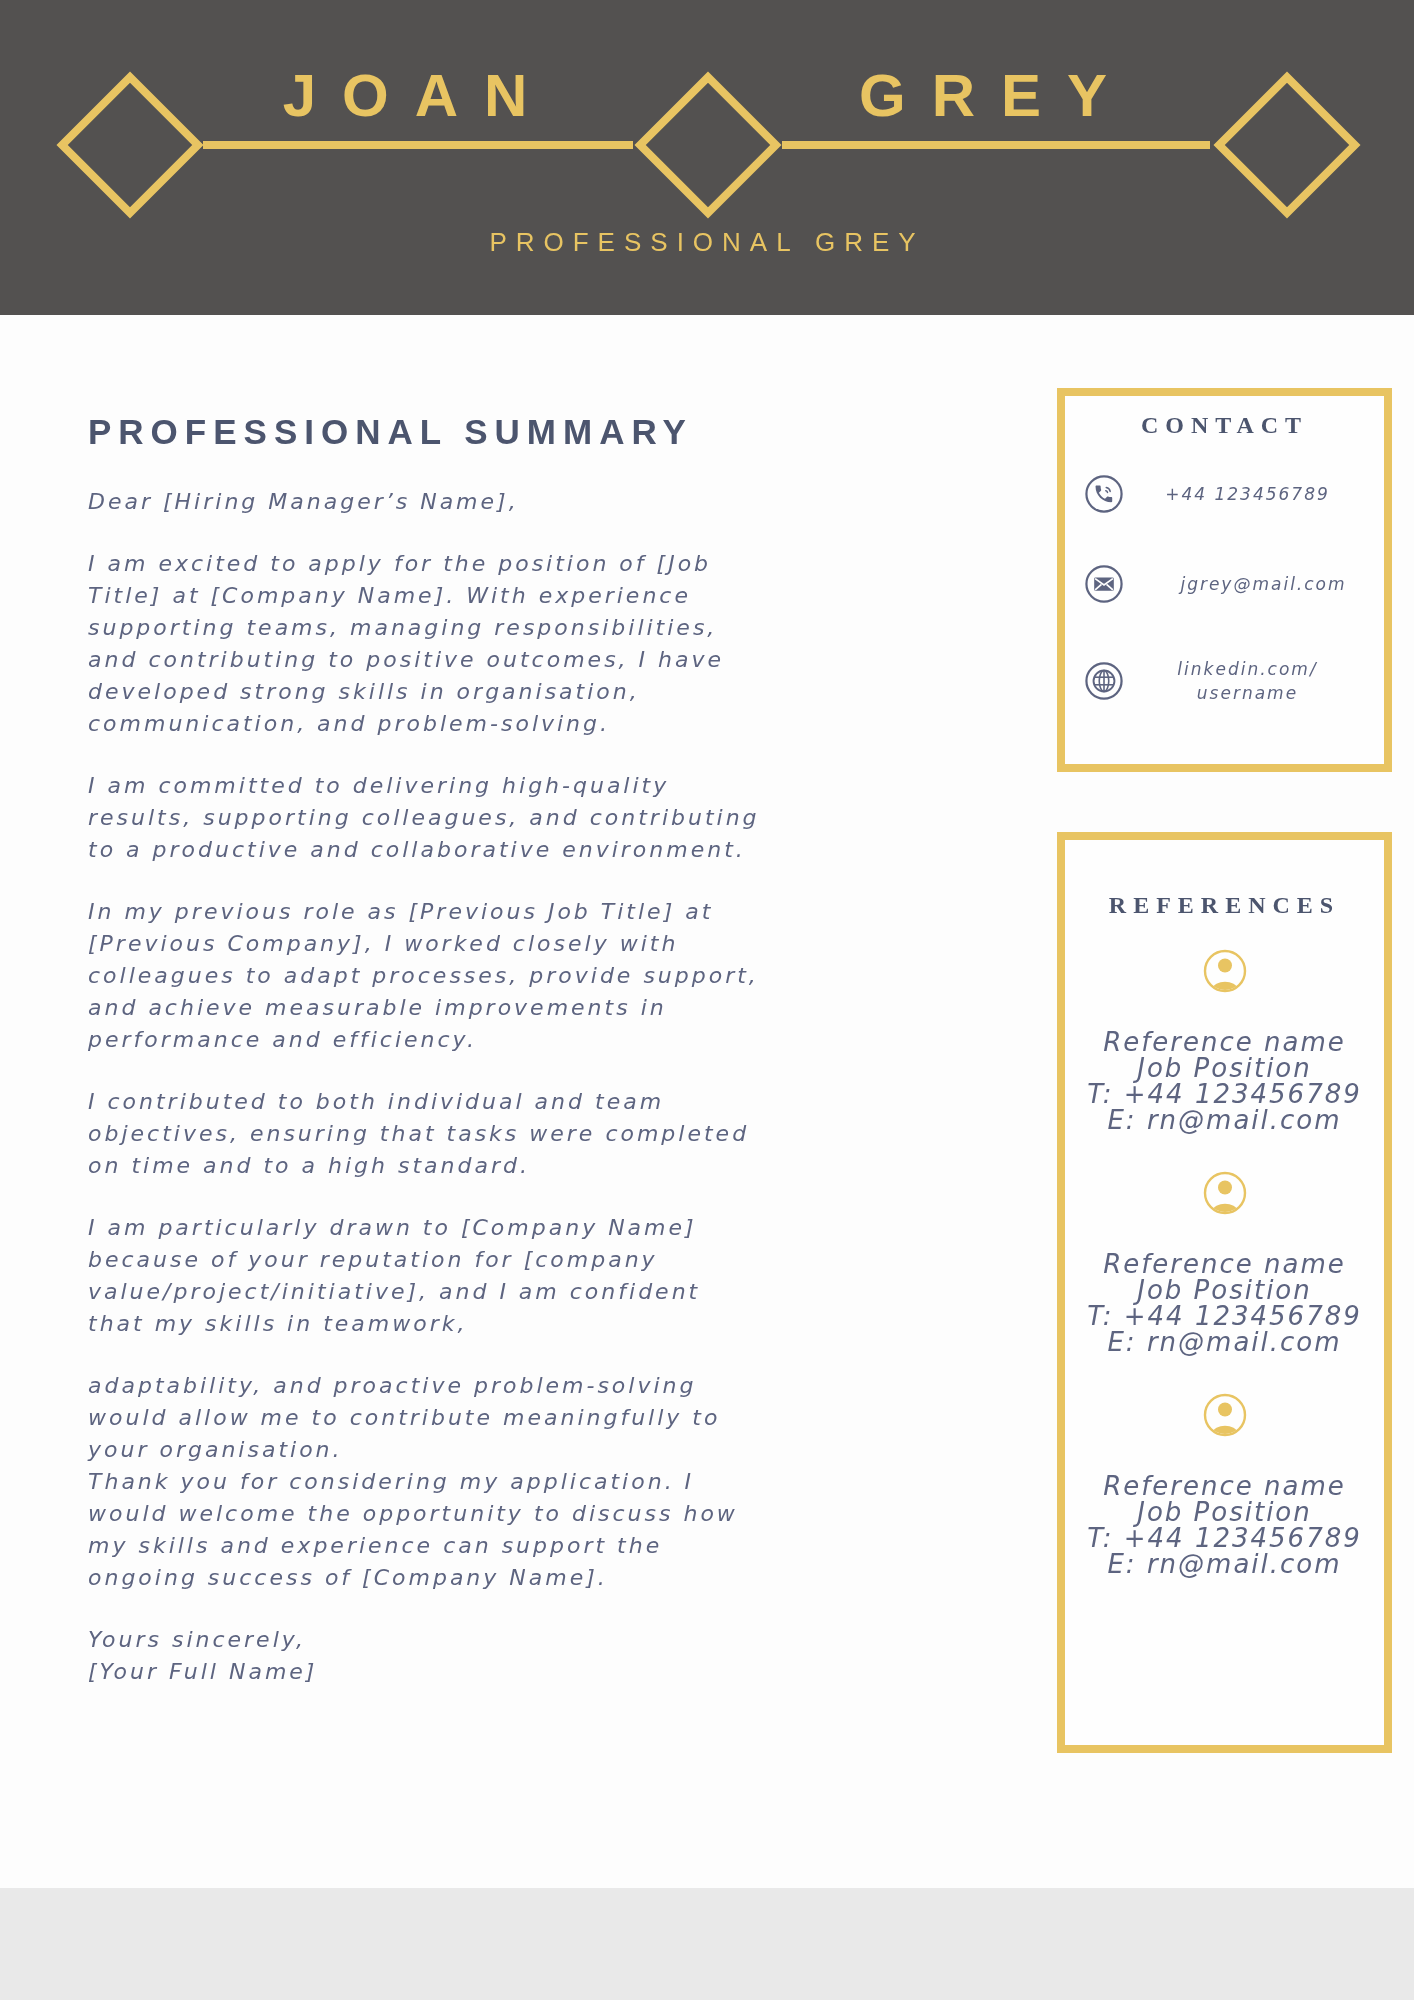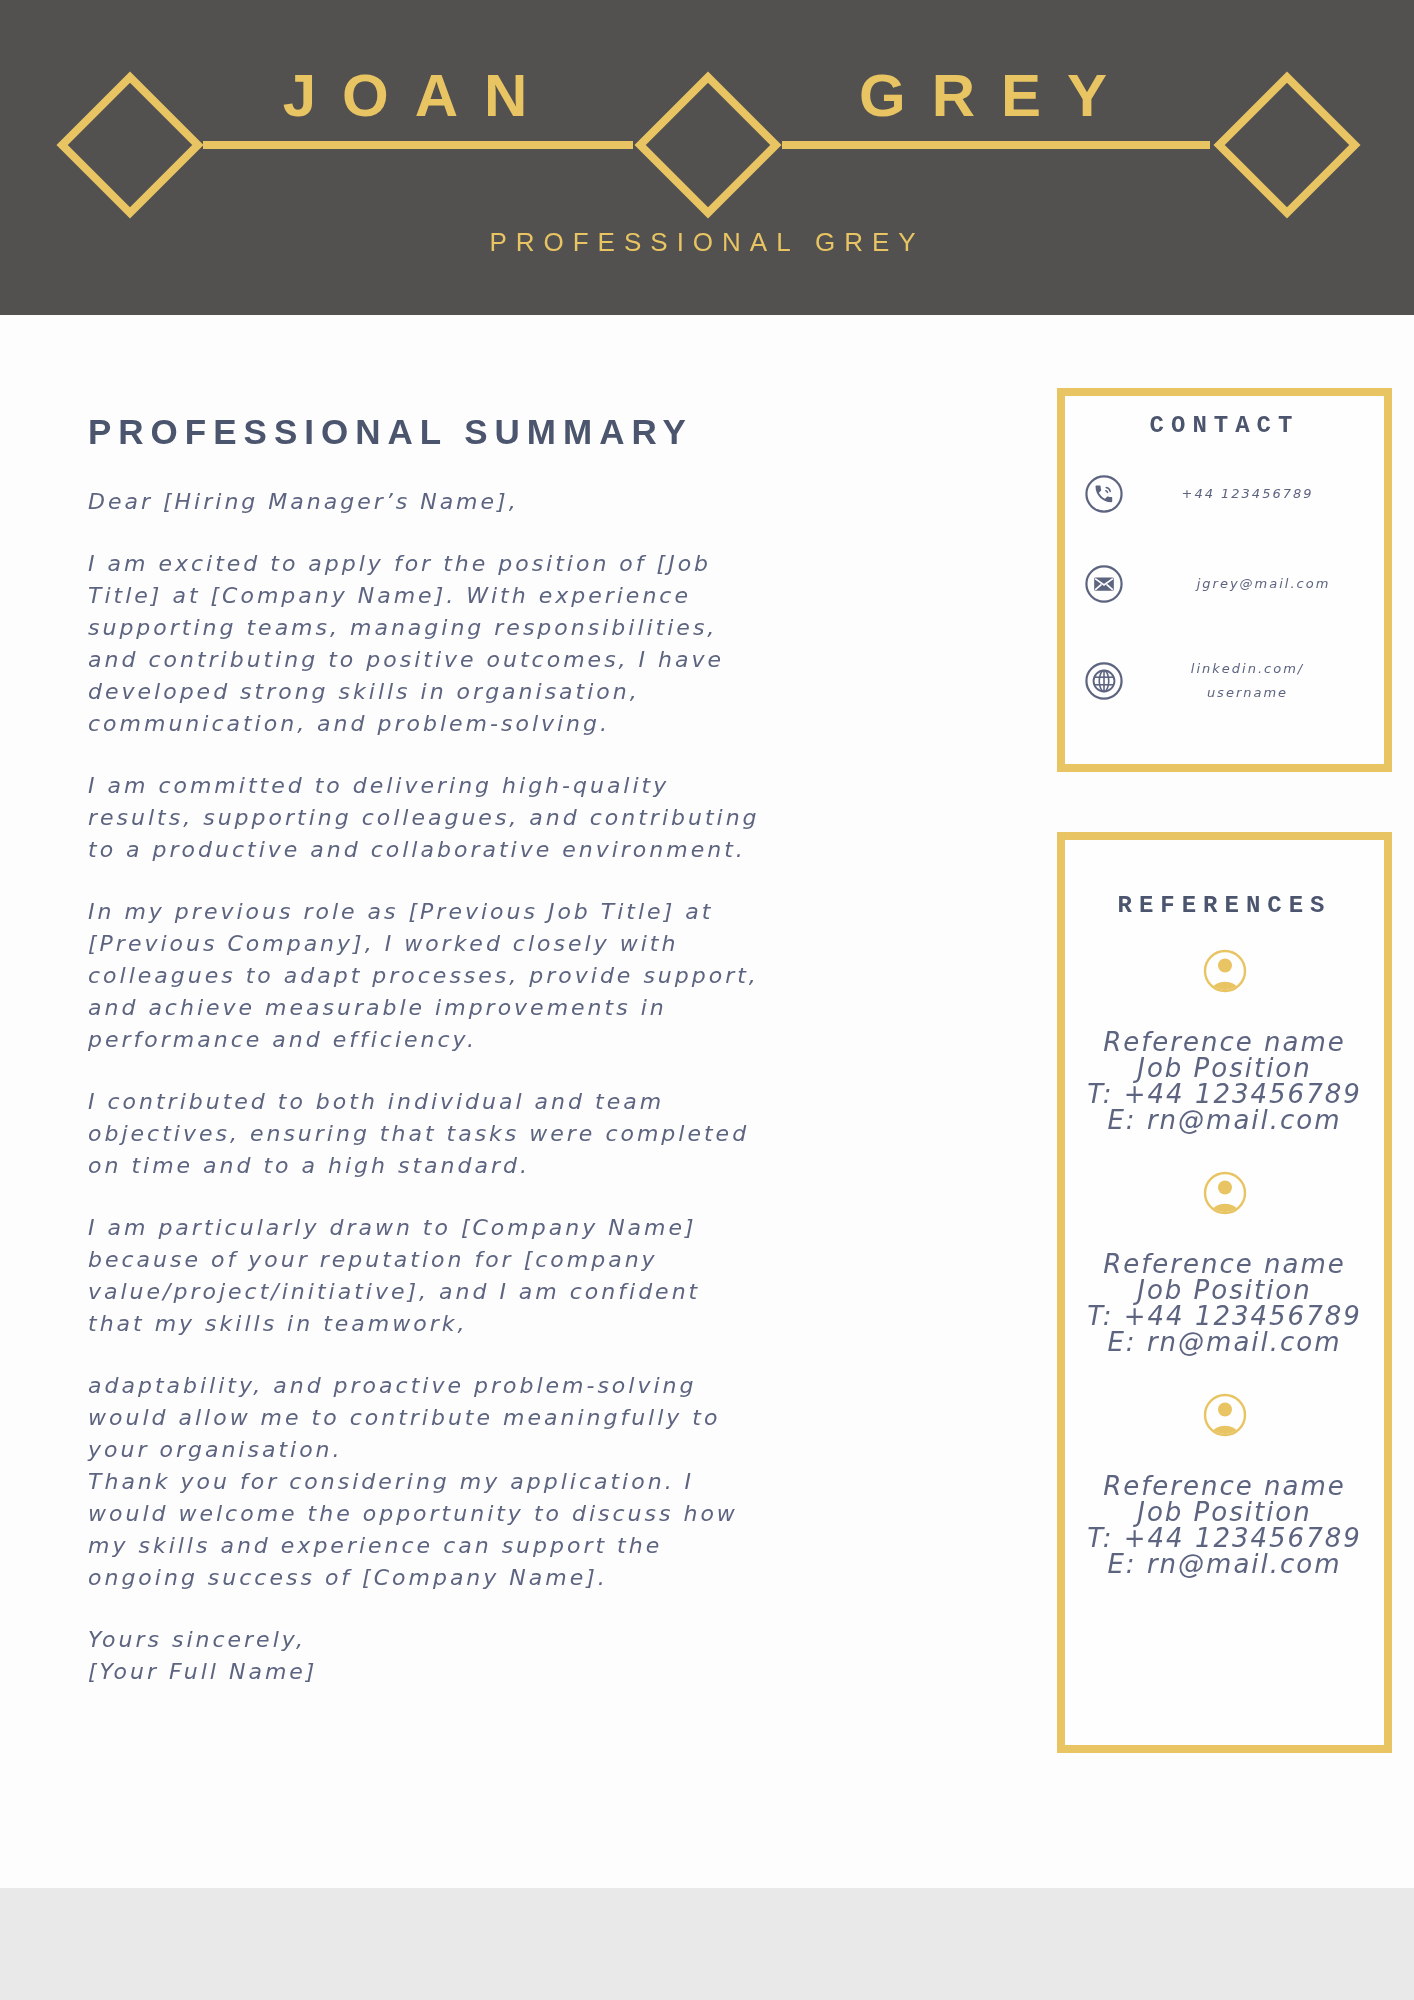--- a/index.html
+++ b/index.html
@@ -43,33 +43,33 @@
     letter-spacing:3px;color:#5d6480;white-space:pre-line;
   }
   
   .sidebox{
     position:absolute;left:1057px;width:335px;box-sizing:border-box;
     border:8px solid #e8c462;background:#fefefe;text-align:center;
   }
   .contact-box{top:388px;height:384px;}
   .refs-box{top:832px;height:921px;}
   .sidebox h3{
-    margin:0;font-family:Liberation Mono, monospace;font-weight:700;
+    margin:0;font-family:Liberation Serif, serif;font-weight:700;
     font-size:24px;letter-spacing:7px;color:#4c556e;
   }
   .contact-box h3{margin-top:16px;}
   .refs-box h3{margin-top:52px;}
   .c-row{display:flex;align-items:center;margin:0 0 0 20px;}
   .c-row.r1{margin-top:36px;}
   .c-row.r2{margin-top:52px;gap:32px;}
   .c-row.r3{margin-top:54px;}
   .c-icon{flex:0 0 38px;height:38px;}
   .c-text{
     flex:1;text-align:center;padding-right:12px;
-    font-style:italic;font-size:13px;line-height:24px;letter-spacing:2px;
+    font-style:italic;font-size:17px;line-height:24px;letter-spacing:2px;
     color:#5d6480;white-space:pre-line;
   }
   .ref-entry{margin-top:0;}
   .ref-icon{display:block;margin:38px auto 36px auto;width:44px;height:44px;}
   .ref-entry.e1 .ref-icon{margin-top:30px;}
   .ref-line{
     font-style:italic;font-size:26px;line-height:26px;letter-spacing:2px;color:#5d6480;
   }
   
   .footer-bar{position:absolute;left:0;top:1949px;width:1414px;height:51px;background:#e8c462;}

